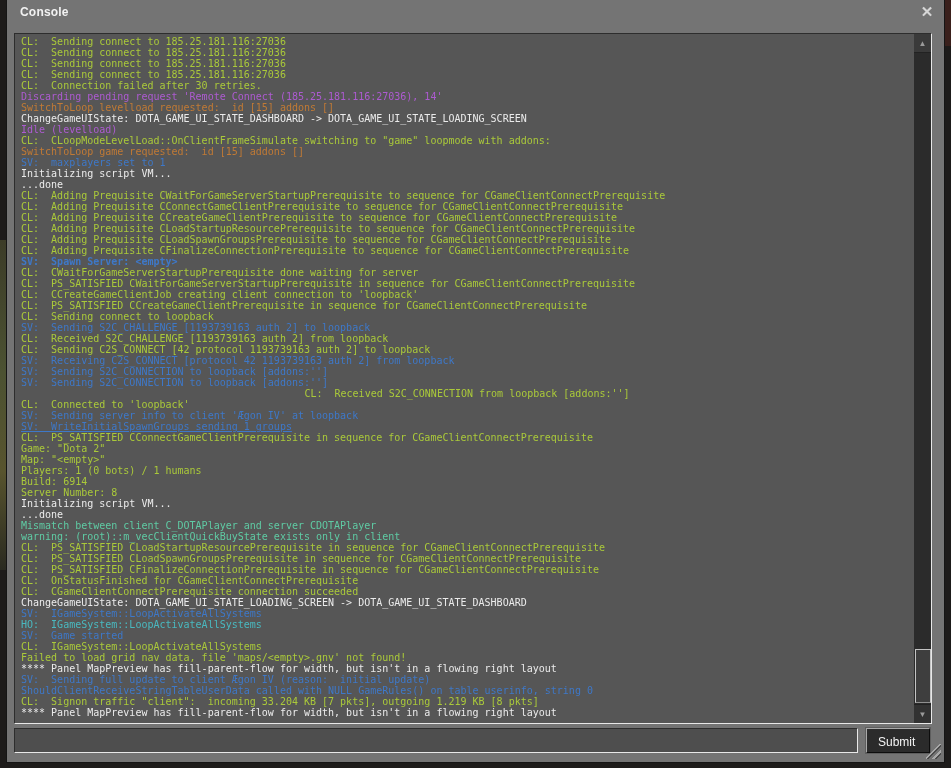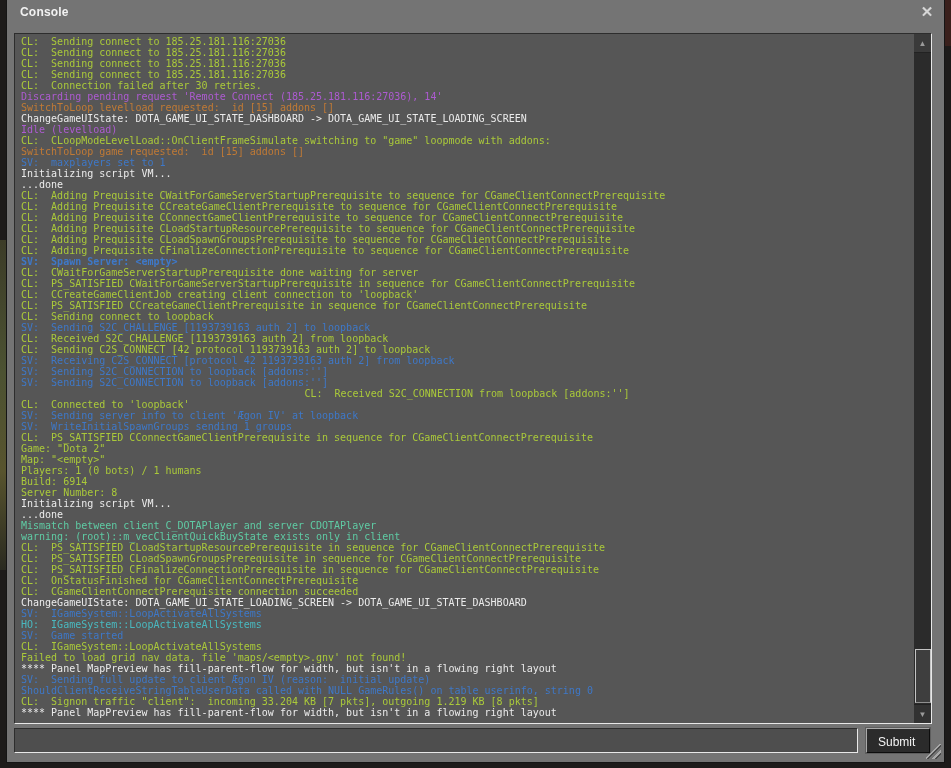--- a/index.html
+++ b/index.html
@@ -92,41 +92,41 @@
         <div class="log-line" style="color: rgb(173, 91, 209);">Discarding pending request 'Remote Connect (185.25.181.116:27036), 14'</div>
         <div class="log-line" style="color: rgb(193, 122, 53);">SwitchToLoop levelload requested:  id [15] addons []</div>
         <div class="log-line" style="color: rgb(235, 235, 235);">ChangeGameUIState: DOTA_GAME_UI_STATE_DASHBOARD -&gt; DOTA_GAME_UI_STATE_LOADING_SCREEN</div>
         <div class="log-line" style="color: rgb(173, 91, 209);">Idle (levelload)</div>
         <div class="log-line" style="color: rgb(170, 201, 58);">CL:  CLoopModeLevelLoad::OnClientFrameSimulate switching to "game" loopmode with addons:</div>
         <div class="log-line" style="color: rgb(193, 122, 53);">SwitchToLoop game requested:  id [15] addons []</div>
         <div class="log-line" style="color: rgb(62, 120, 200);">SV:  maxplayers set to 1</div>
         <div class="log-line" style="color: rgb(235, 235, 235);">Initializing script VM...</div>
         <div class="log-line" style="color: rgb(235, 235, 235);">...done</div>
         <div class="log-line" style="color: rgb(170, 201, 58);">CL:  Adding Prequisite CWaitForGameServerStartupPrerequisite to sequence for CGameClientConnectPrerequisite</div>
+        <div class="log-line" style="color: rgb(170, 201, 58);">CL:  Adding Prequisite CConnectGameClientPrerequisite to sequence for CGameClientConnectPrerequisite</div>
         <div class="log-line" style="color: rgb(170, 201, 58);">CL:  Adding Prequisite CCreateGameClientPrerequisite to sequence for CGameClientConnectPrerequisite</div>
-        <div class="log-line" style="color: rgb(170, 201, 58);">CL:  Adding Prequisite CConnectGameClientPrerequisite to sequence for CGameClientConnectPrerequisite</div>
         <div class="log-line" style="color: rgb(170, 201, 58);">CL:  Adding Prequisite CLoadStartupResourcePrerequisite to sequence for CGameClientConnectPrerequisite</div>
         <div class="log-line" style="color: rgb(170, 201, 58);">CL:  Adding Prequisite CLoadSpawnGroupsPrerequisite to sequence for CGameClientConnectPrerequisite</div>
         <div class="log-line" style="color: rgb(170, 201, 58);">CL:  Adding Prequisite CFinalizeConnectionPrerequisite to sequence for CGameClientConnectPrerequisite</div>
         <div class="log-line" style="color: rgb(62, 120, 200); font-weight: bold;">SV:  Spawn Server: &lt;empty&gt;</div>
         <div class="log-line" style="color: rgb(170, 201, 58);">CL:  CWaitForGameServerStartupPrerequisite done waiting for server</div>
         <div class="log-line" style="color: rgb(170, 201, 58);">CL:  PS_SATISFIED CWaitForGameServerStartupPrerequisite in sequence for CGameClientConnectPrerequisite</div>
         <div class="log-line" style="color: rgb(170, 201, 58);">CL:  CCreateGameClientJob creating client connection to 'loopback'</div>
         <div class="log-line" style="color: rgb(170, 201, 58);">CL:  PS_SATISFIED CCreateGameClientPrerequisite in sequence for CGameClientConnectPrerequisite</div>
         <div class="log-line" style="color: rgb(170, 201, 58);">CL:  Sending connect to loopback</div>
         <div class="log-line" style="color: rgb(62, 120, 200);">SV:  Sending S2C_CHALLENGE [1193739163 auth 2] to loopback</div>
         <div class="log-line" style="color: rgb(170, 201, 58);">CL:  Received S2C_CHALLENGE [1193739163 auth 2] from loopback</div>
         <div class="log-line" style="color: rgb(170, 201, 58);">CL:  Sending C2S_CONNECT [42 protocol 1193739163 auth 2] to loopback</div>
         <div class="log-line" style="color: rgb(62, 120, 200);">SV:  Receiving C2S_CONNECT [protocol 42 1193739163 auth 2] from loopback</div>
         <div class="log-line" style="color: rgb(62, 120, 200);">SV:  Sending S2C_CONNECTION to loopback [addons:'']</div>
         <div class="log-line" style="color: rgb(62, 120, 200);">SV:  Sending S2C_CONNECTION to loopback [addons:'']</div>
         <div class="log-line" style="color: rgb(170, 201, 58); text-align: center;">CL:  Received S2C_CONNECTION from loopback [addons:'']</div>
         <div class="log-line" style="color: rgb(170, 201, 58);">CL:  Connected to 'loopback'</div>
         <div class="log-line" style="color: rgb(62, 120, 200);">SV:  Sending server info to client 'Ægon IV' at loopback</div>
-        <div class="log-line" style="color: rgb(62, 120, 200);">SV:  WriteInitialSpawnGroups sending 1 groups</div>
+        <div class="log-line" style="color: rgb(62, 120, 200); text-decoration: underline;">SV:  WriteInitialSpawnGroups sending 1 groups</div>
         <div class="log-line" style="color: rgb(170, 201, 58);">CL:  PS_SATISFIED CConnectGameClientPrerequisite in sequence for CGameClientConnectPrerequisite</div>
         <div class="log-line" style="color: rgb(170, 201, 58);">Game: "Dota 2"</div>
         <div class="log-line" style="color: rgb(170, 201, 58);">Map: "&lt;empty&gt;"</div>
         <div class="log-line" style="color: rgb(170, 201, 58);">Players: 1 (0 bots) / 1 humans</div>
         <div class="log-line" style="color: rgb(170, 201, 58);">Build: 6914</div>
         <div class="log-line" style="color: rgb(170, 201, 58);">Server Number: 8</div>
         <div class="log-line" style="color: rgb(235, 235, 235);">Initializing script VM...</div>
         <div class="log-line" style="color: rgb(235, 235, 235);">...done</div>
         <div class="log-line" style="color: rgb(95, 203, 164);">Mismatch between client C_DOTAPlayer and server CDOTAPlayer</div>
         <div class="log-line" style="color: rgb(95, 203, 164);">warning: (root)::m_vecClientQuickBuyState exists only in client</div>

